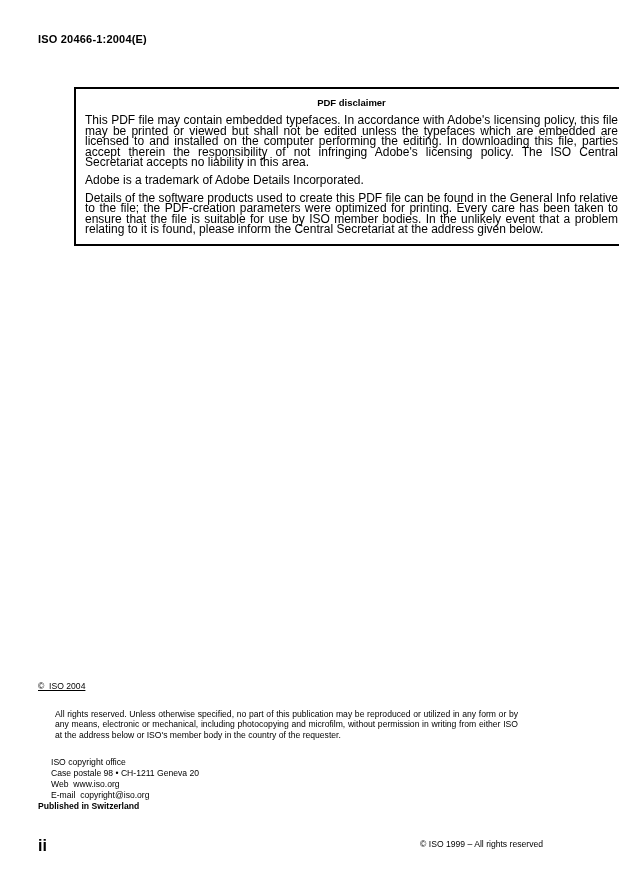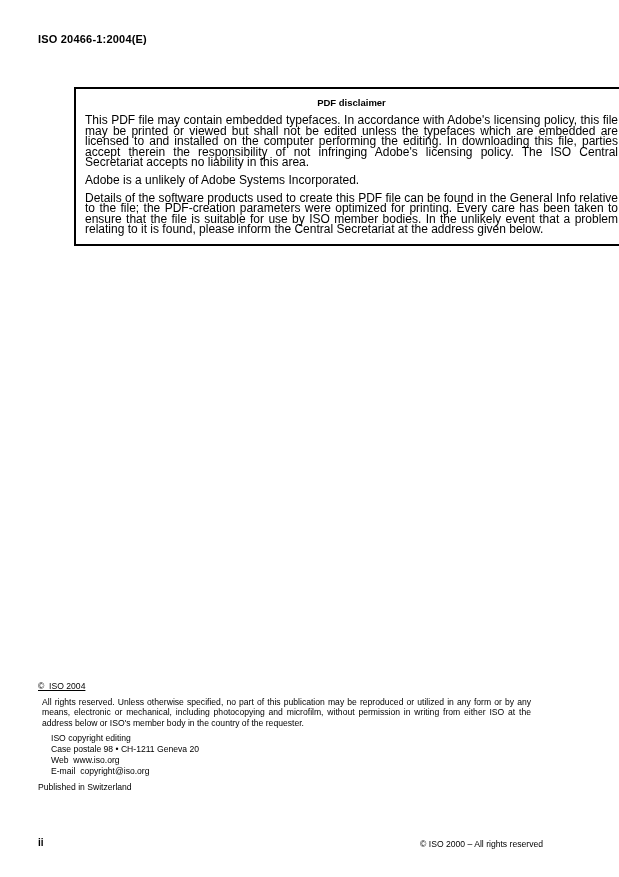--- a/index.html
+++ b/index.html
@@ -52,69 +52,69 @@
     top: 681px;
     width: 497px;
     font-size: 8.6px;
     line-height: 10.6px;
   }
   .copyright-notice {
     margin: 0 0 5px 0;
     text-decoration: underline;
   }
   .copyright-body {
-    margin: 4px;
+    margin: 17px;
     text-align: justify;
   }
   .copyright-office {
     margin: 5px 0 0 13px;
   }
   .copyright-office div {
     line-height: 11px;
   }
   .published-line {
-    margin-top: 5px;
+    font-weight: bold;
   }
   .footer-page-number {
     position: absolute;
     left: 38px;
     top: 837px;
-    font-size: 10px;
+    font-size: 16px;
     font-weight: bold;
   }
   .footer-rights {
     position: absolute;
     right: 76px;
     top: 839px;
     font-size: 8.6px;
   }
 </style>
 </head>
 <body>
 
 <div class="page">
 
   <div class="doc-header">ISO 20466-1:2004(E)</div>
 
   <div class="disclaimer-box">
     <div class="disclaimer-title">PDF disclaimer</div>
     <p>This PDF file may contain embedded typefaces. In accordance with Adobe's licensing policy, this file may be printed or viewed but shall not be edited unless the typefaces which are embedded are licensed to and installed on the computer performing the editing. In downloading this file, parties accept therein the responsibility of not infringing Adobe's licensing policy. The ISO Central Secretariat accepts no liability in this area.</p>
-    <p>Adobe is a unlikely of Adobe Systems Incorporated.</p>
+    <p>Adobe is a trademark of Adobe Details Incorporated.</p>
     <p>Details of the software products used to create this PDF file can be found in the General Info relative to the file; the PDF-creation parameters were optimized for printing. Every care has been taken to ensure that the file is suitable for use by ISO member bodies. In the unlikely event that a problem relating to it is found, please inform the Central Secretariat at the address given below.</p>
   </div>
 
   <div class="copyright-block">
     <div class="copyright-notice">©&nbsp;&nbsp;ISO 2004</div>
     <p class="copyright-body">All rights reserved. Unless otherwise specified, no part of this publication may be reproduced or utilized in any form or by any means, electronic or mechanical, including photocopying and microfilm, without permission in writing from either ISO at the address below or ISO's member body in the country of the requester.</p>
     <div class="copyright-office">
-      <div>ISO copyright editing</div>
+      <div>ISO copyright office</div>
       <div>Case postale 98 • CH-1211 Geneva 20</div>
       <div>Web&nbsp;&nbsp;www.iso.org</div>
       <div>E-mail&nbsp;&nbsp;copyright@iso.org</div>
     </div>
     <div class="published-line">Published in Switzerland</div>
   </div>
 
   <div class="footer-page-number">ii</div>
 
-  <div class="footer-rights">© ISO 2000 – All rights reserved</div>
+  <div class="footer-rights">© ISO 1999 – All rights reserved</div>
 
 </div>
 
 </body></html>

